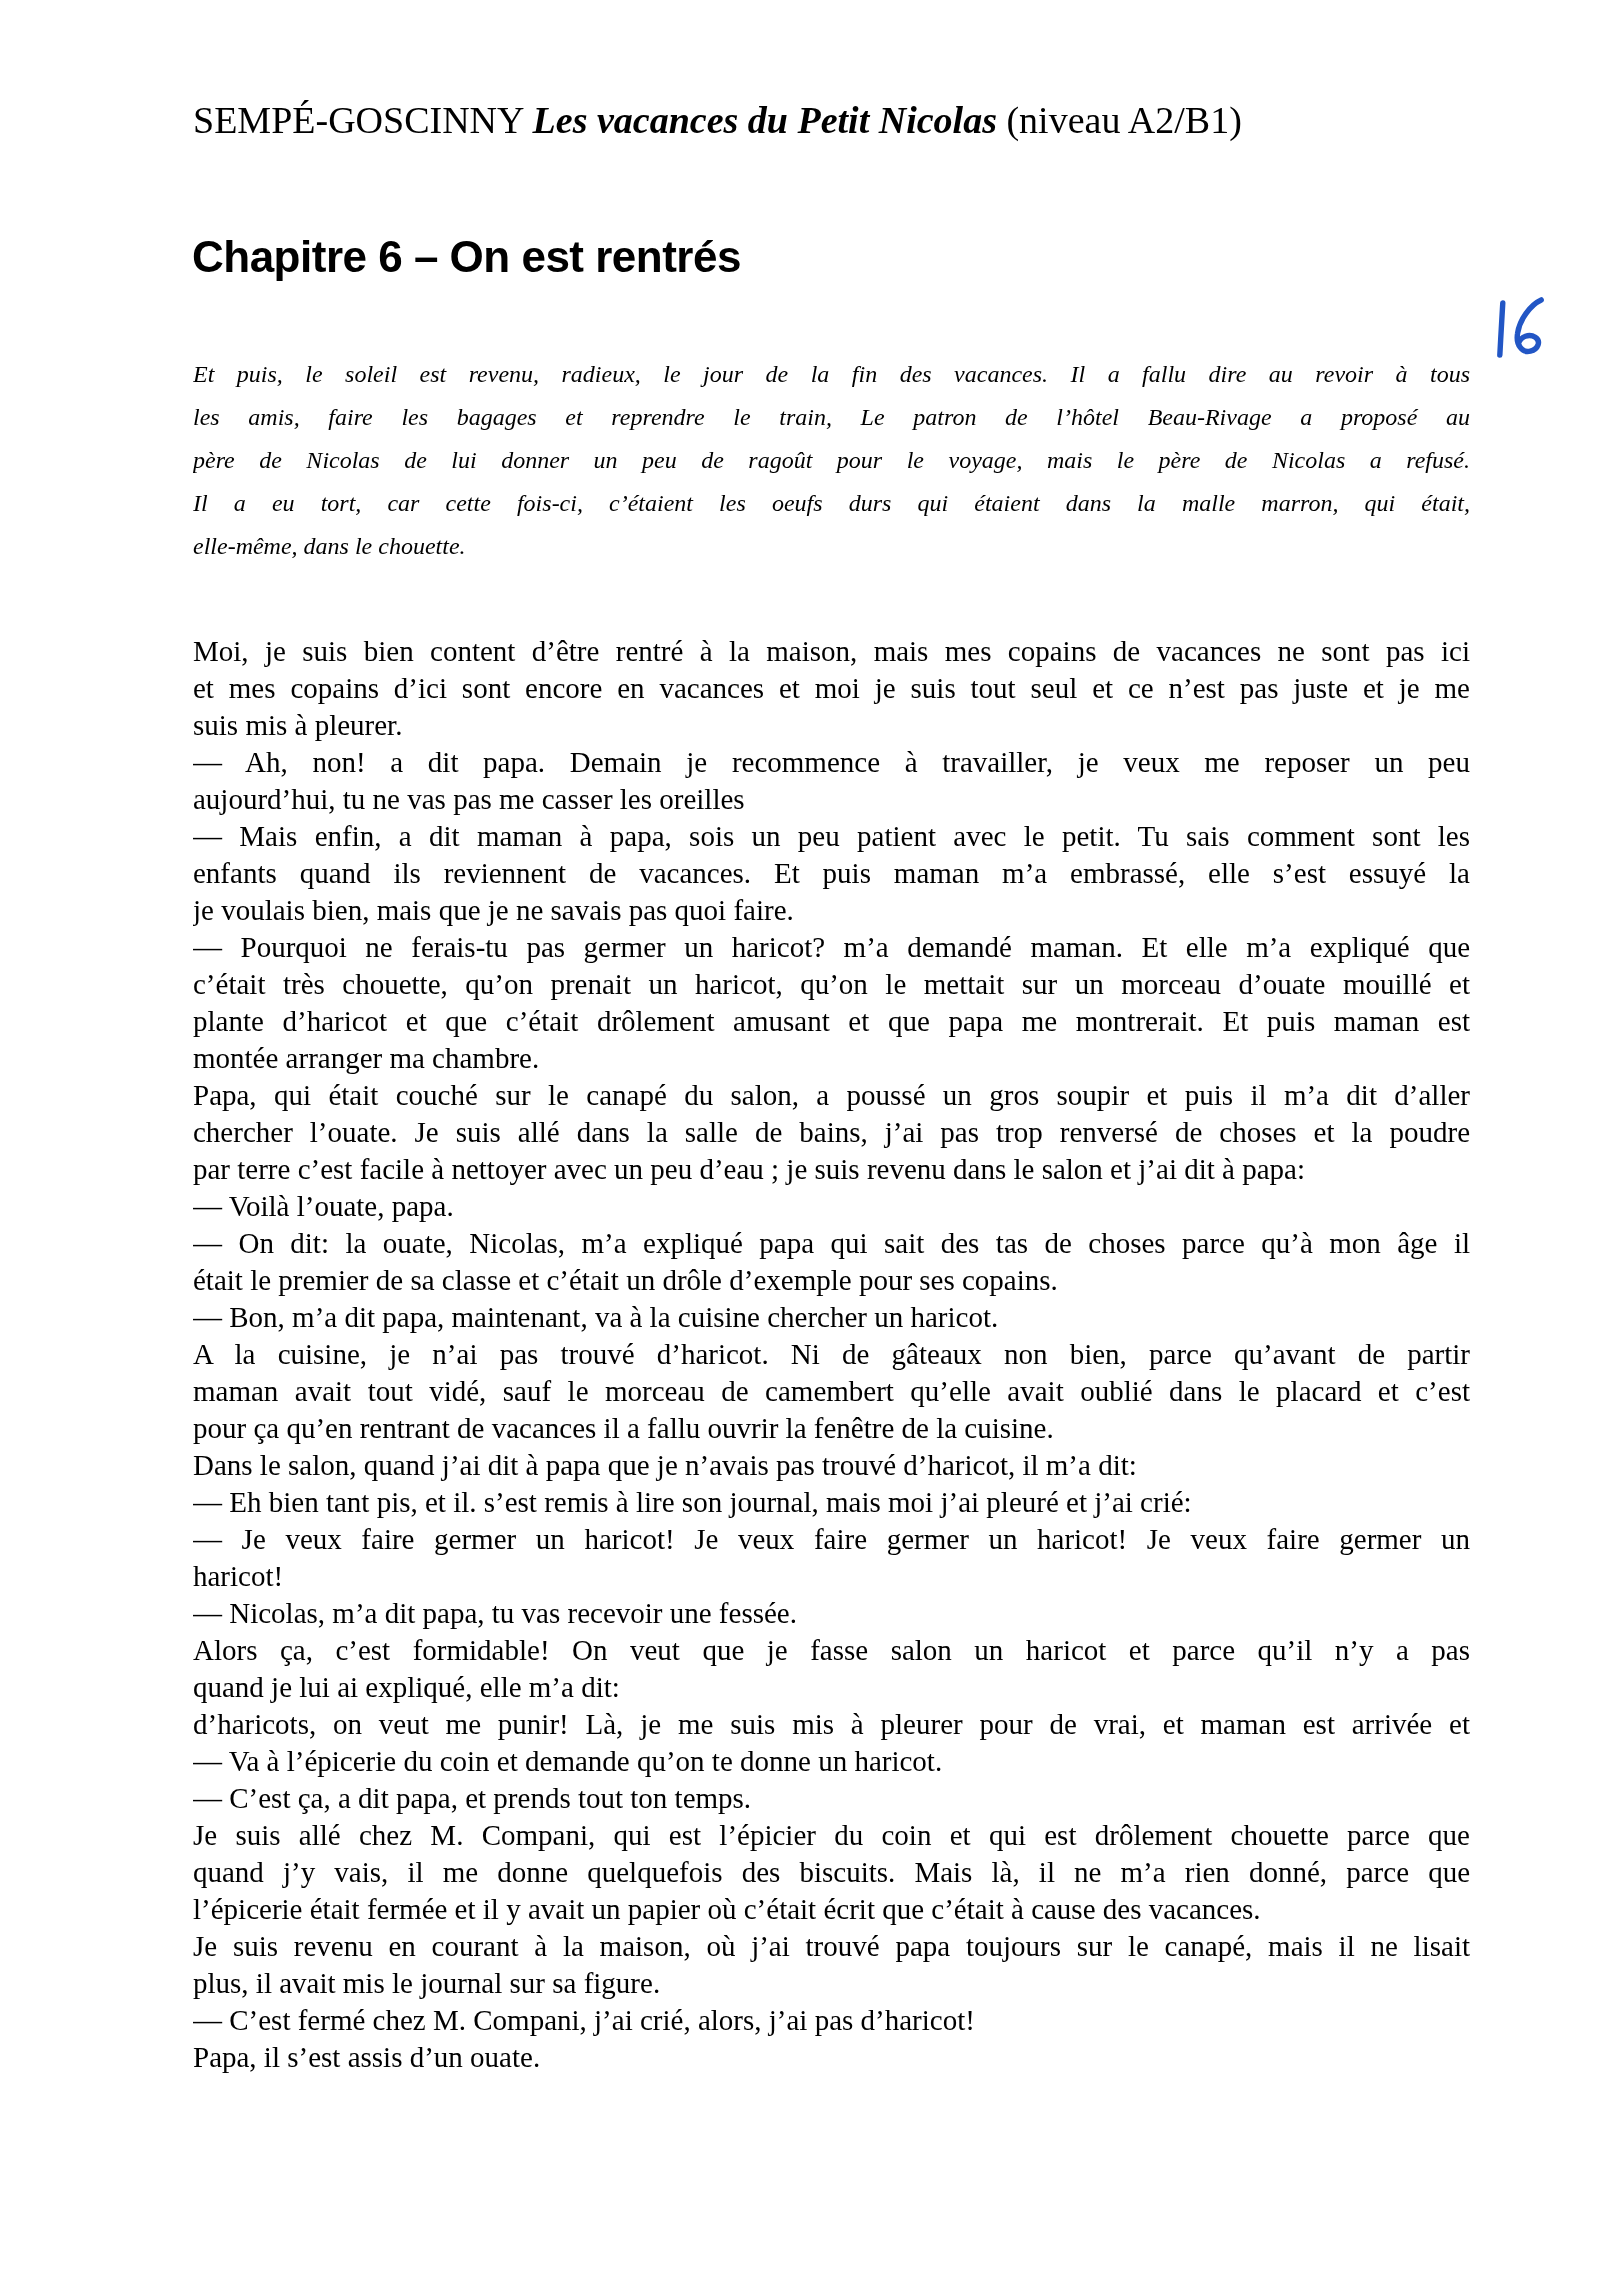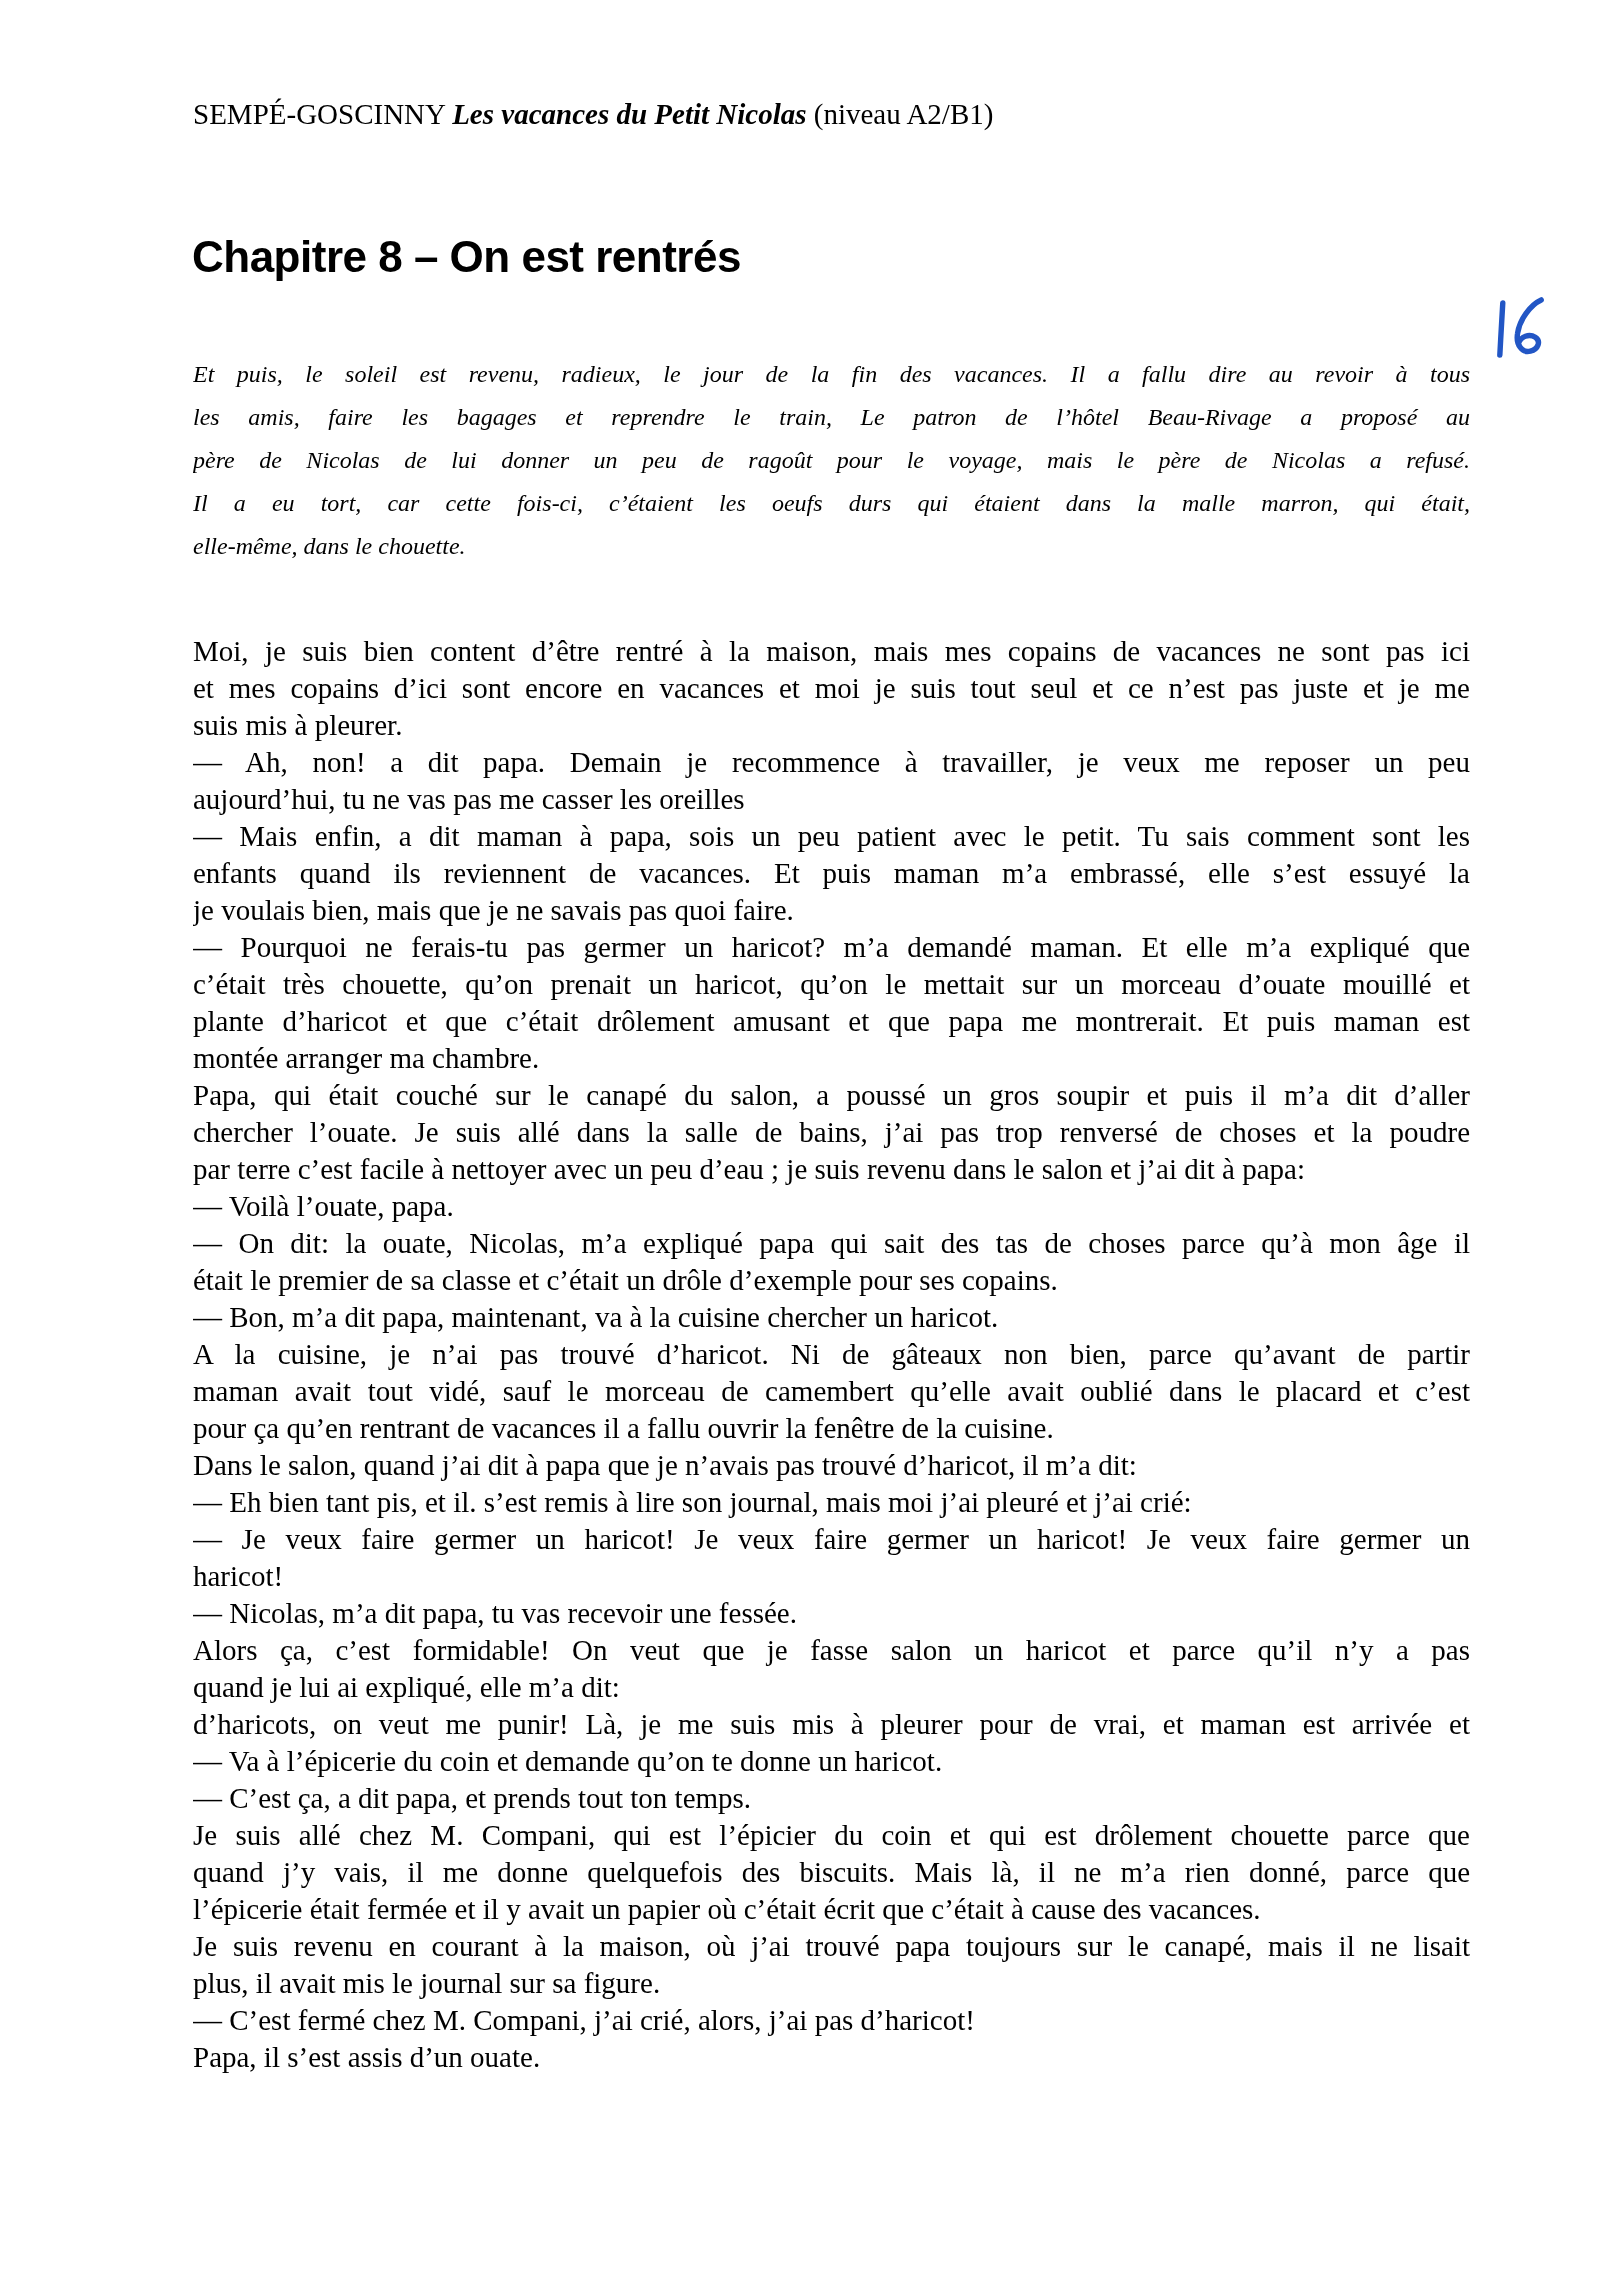--- a/index.html
+++ b/index.html
@@ -7,21 +7,21 @@
     position:relative;
     width:1621px;height:2293px;
     background:#ffffff;
     color:#000;
     font-family:"Liberation Serif", serif;
     overflow:hidden;
     margin:0 auto;
   }
   .page-header{
     position:absolute;left:193px;top:98px;
-    font-size:29px;white-space:nowrap;
+    font-size:38px;white-space:nowrap;
   }
   .book-title{font-weight:bold;font-style:italic;}
   .chapter-title{
     position:absolute;left:192px;top:231px;margin:0;
     font-family:"Liberation Sans", sans-serif;
     font-size:44px;line-height:51px;font-weight:bold;
     letter-spacing:-0.5px;white-space:nowrap;
   }
   .hand-num{position:absolute;left:1488px;top:292px;}
   .intro{
@@ -46,21 +46,21 @@
     <span>SEMPÉ-GOSCINNY</span>
     <span class="book-title">Les vacances du Petit Nicolas</span>
     <span>(niveau A2/B1)</span>
   </div>
 
   <svg class="hand-num" width="67" height="73" viewBox="0 0 68 74" aria-label="16">
     <path d="M 15 11 C 14 26, 13 46, 12 64" fill="none" stroke="#2256c5" stroke-width="5.5" stroke-linecap="round"></path>
     <path d="M 54 8 C 43 13, 32 28, 30 42 C 28 54, 35 62, 43 60 C 51 58, 54 50, 48 46 C 42 42, 33 45, 31 52" fill="none" stroke="#2256c5" stroke-width="5.5" stroke-linecap="round" stroke-linejoin="round"></path>
   </svg>
 
-  <h1 class="chapter-title">Chapitre 8 – On est rentrés</h1>
+  <h1 class="chapter-title">Chapitre 6 – On est rentrés</h1>
 
   <section class="intro">
       <div class="line just">Et puis, le soleil est revenu, radieux, le jour de la fin des vacances. Il a fallu dire au revoir à tous</div>
       <div class="line just">les amis, faire les bagages et reprendre le train, Le patron de l’hôtel Beau-Rivage a proposé au</div>
       <div class="line just">père de Nicolas de lui donner un peu de ragoût pour le voyage, mais le père de Nicolas a refusé.</div>
       <div class="line just">Il a eu tort, car cette fois-ci, c’étaient les oeufs durs qui étaient dans la malle marron, qui était,</div>
       <div class="line">elle-même, dans le chouette.</div>
     </section>
 
   <section class="body-text">

